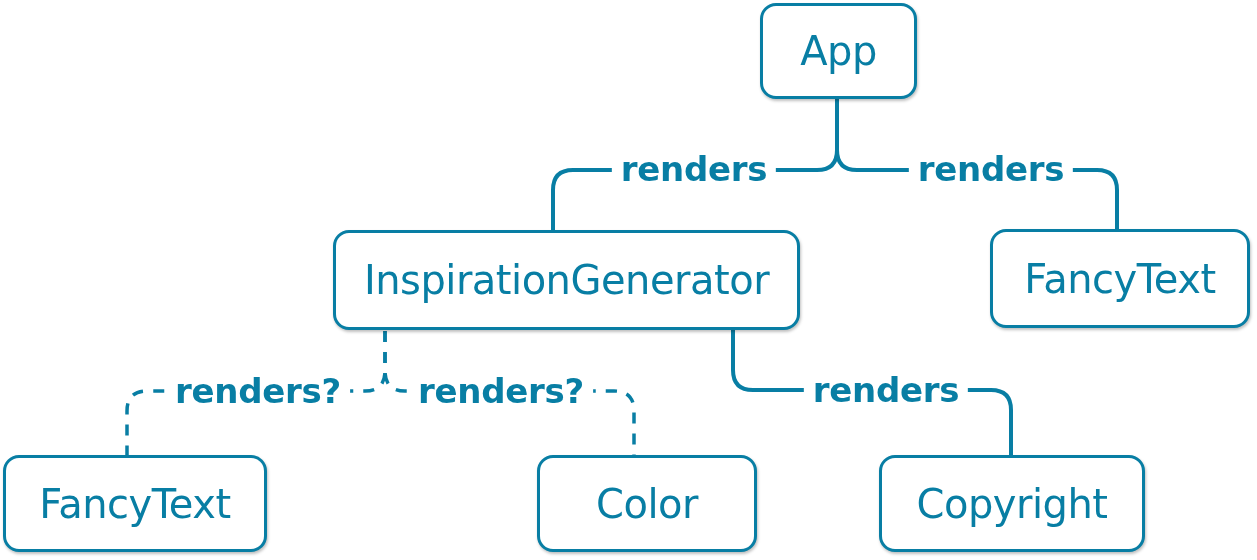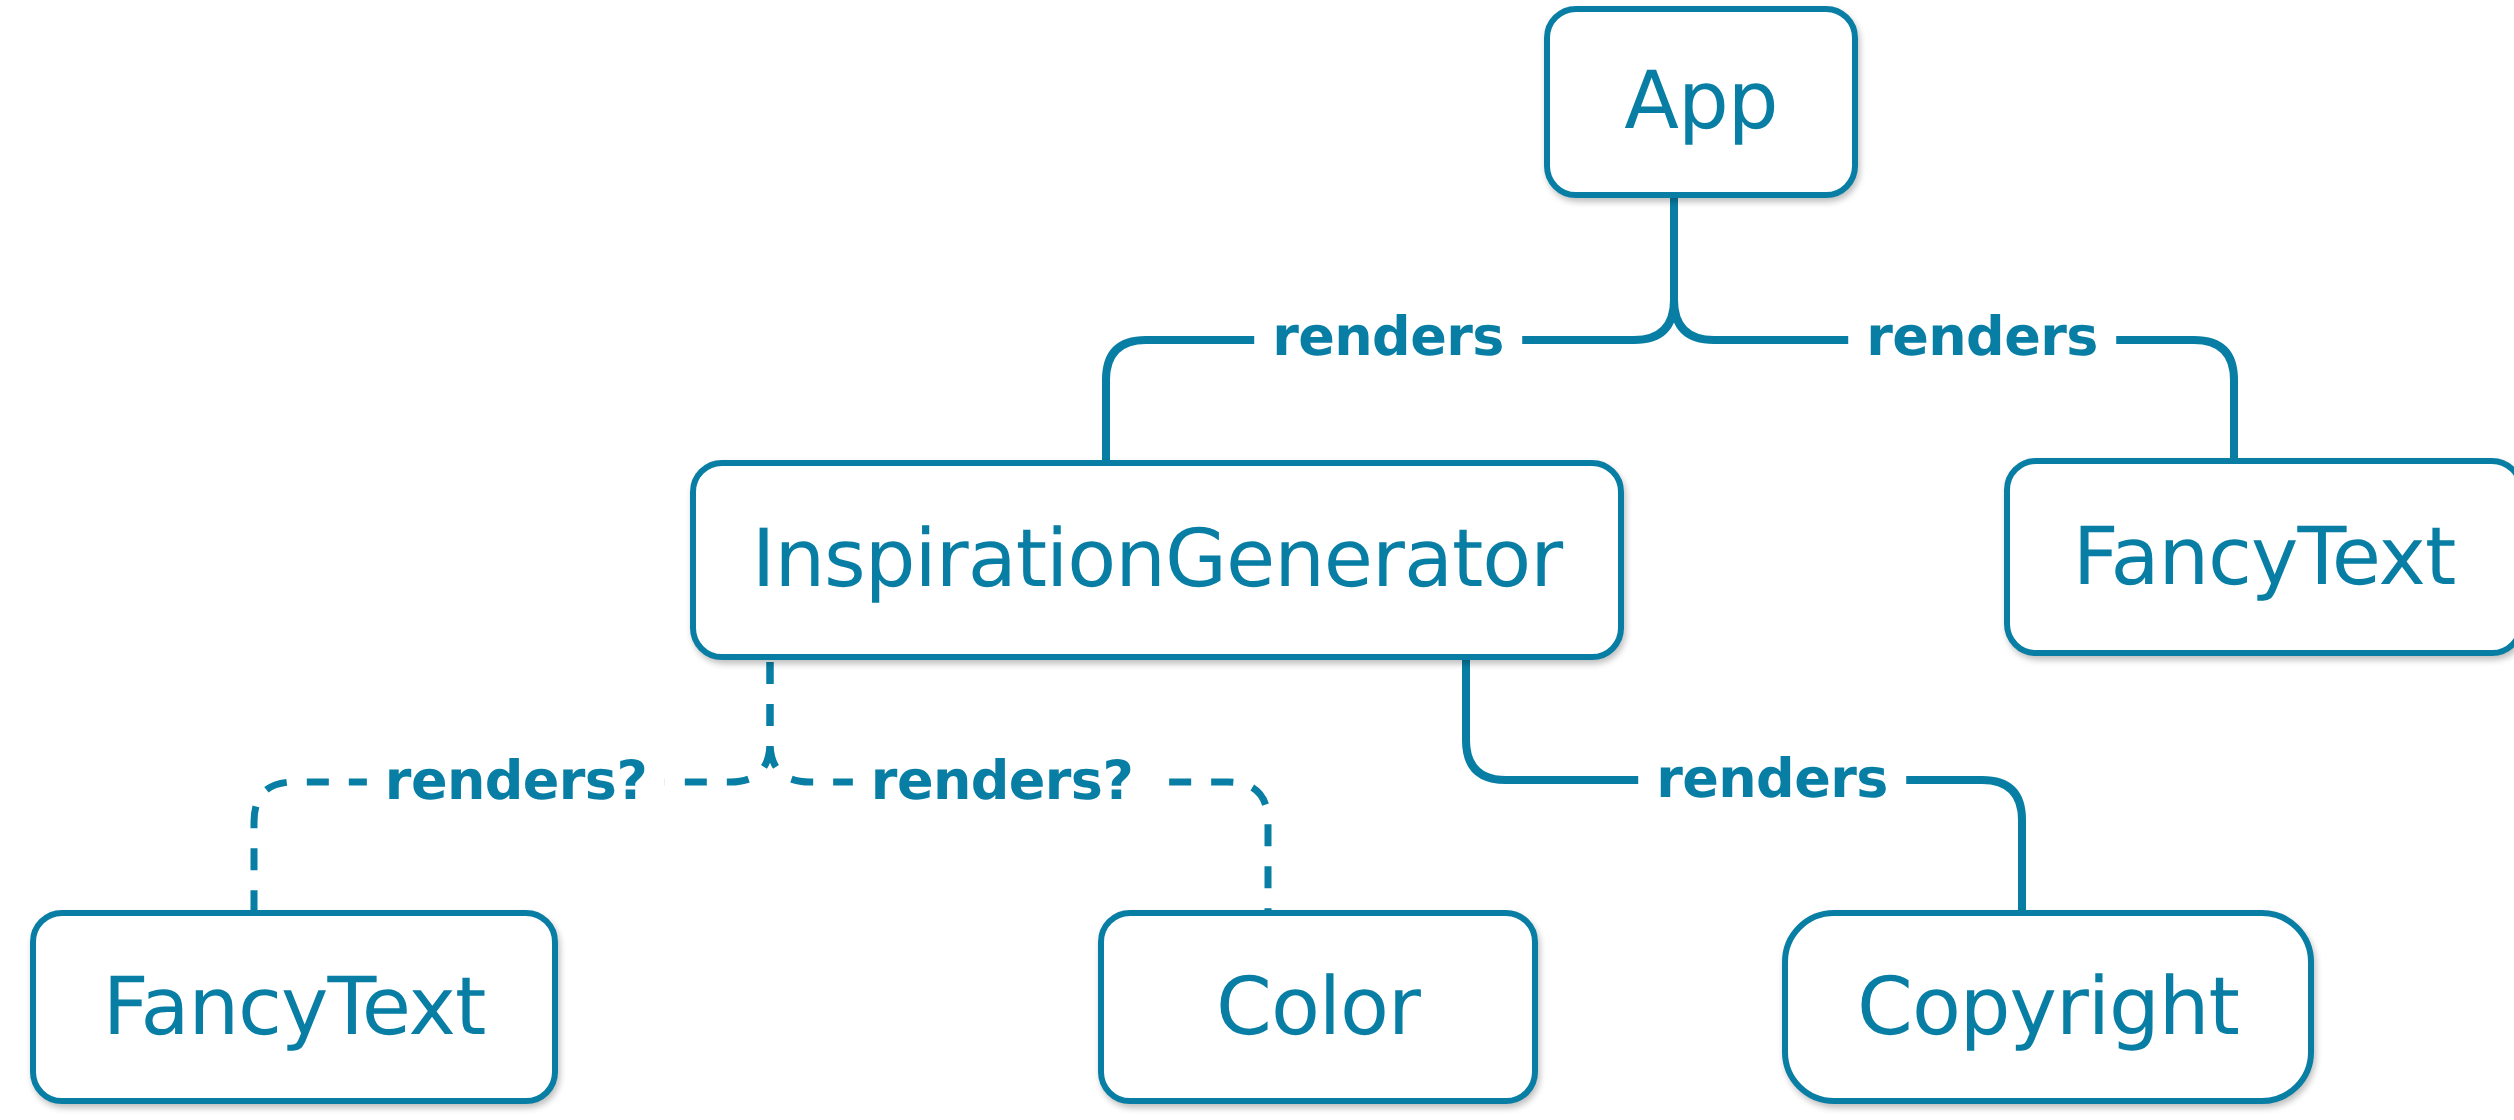--- a/index.html
+++ b/index.html
@@ -41,35 +41,34 @@
     border-radius: 16px;
     box-shadow: 1px 2px 3px rgba(0,0,0,0.25);
     display: flex;
     align-items: center;
     justify-content: center;
     color: #087ea4;
     font-size: 40px;
     font-weight: 500;
     letter-spacing: -0.5px;
     white-space: nowrap;
-    margin-left: 12px;
   }
   .node-app            { left: 760px; top: 3px;   width: 157px; height: 96px; }
   .node-inspiration    { left: 333px; top: 230px; width: 467px; height: 100px; }
   .node-fancytext-top  { left: 990px; top: 229px; width: 260px; height: 99px; }
   .node-fancytext-bot  { left: 3px;   top: 455px; width: 264px; height: 97px; }
   .node-color          { left: 537px; top: 455px; width: 220px; height: 97px; }
-  .node-copyright      { left: 879px; top: 455px; width: 266px; height: 97px; border-radius: 26px; }
+  .node-copyright      { left: 879px; top: 455px; width: 266px; height: 97px; }
   .edge-label {
     position: absolute;
     transform: translate(-50%, -50%);
     background: #ffffff;
     padding: 2px 9px;
     color: #087ea4;
-    font-size: 27px;
+    font-size: 34px;
     font-weight: 700;
     letter-spacing: -0.3px;
     white-space: nowrap;
   }
   .edge-label-1 { left: 694px;  top: 169px; }
   .edge-label-2 { left: 991px;  top: 169px; }
   .edge-label-3 { left: 258px;  top: 391px; }
   .edge-label-4 { left: 501px;  top: 391px; }
   .edge-label-5 { left: 886px;  top: 390px; }
 </style>

